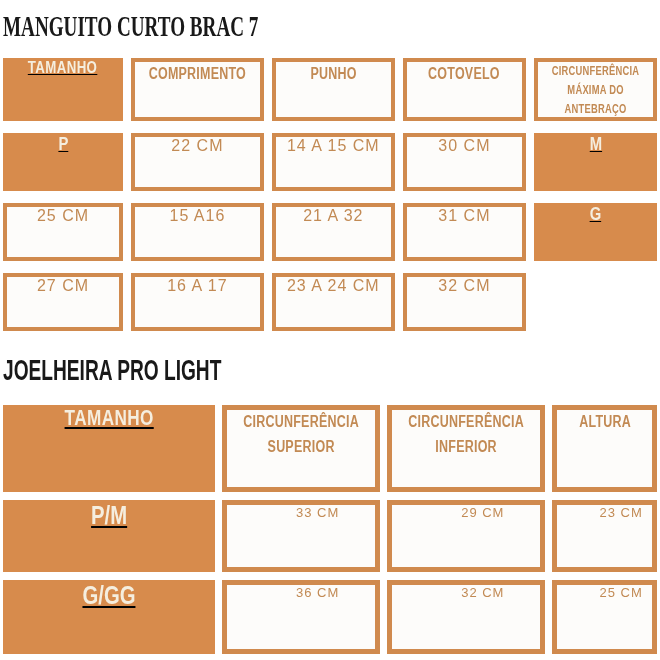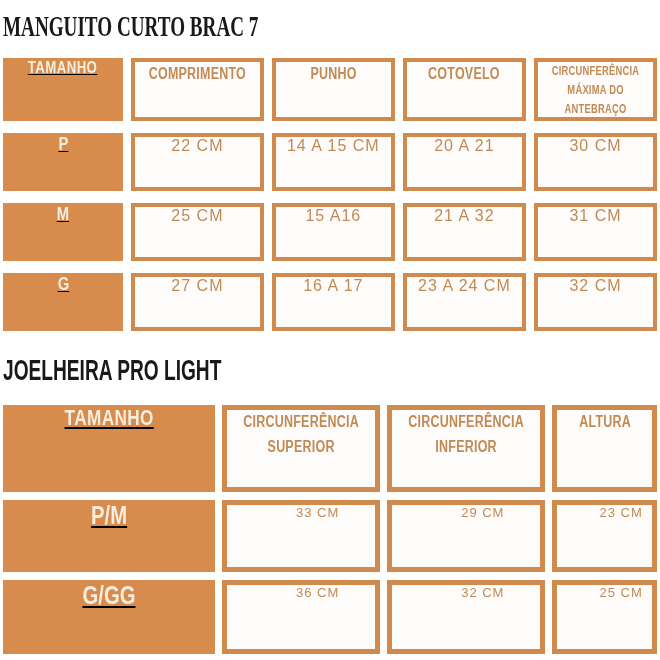--- a/index.html
+++ b/index.html
@@ -100,23 +100,20 @@
       <div class="cell solid">
         <span class="cond row-size">P</span>
       </div>
       <div class="cell box">
         <span class="val">22 CM</span>
       </div>
       <div class="cell box">
         <span class="val">14 A 15 CM</span>
       </div>
       <div class="cell box">
-        <span class="val">20 A 21</span>
-      </div>
-      <div class="cell box">
         <span class="val">30 CM</span>
       </div>
 
       <div class="cell solid">
         <span class="cond row-size">M</span>
       </div>
       <div class="cell box">
         <span class="val">25 CM</span>
       </div>
       <div class="cell box">

